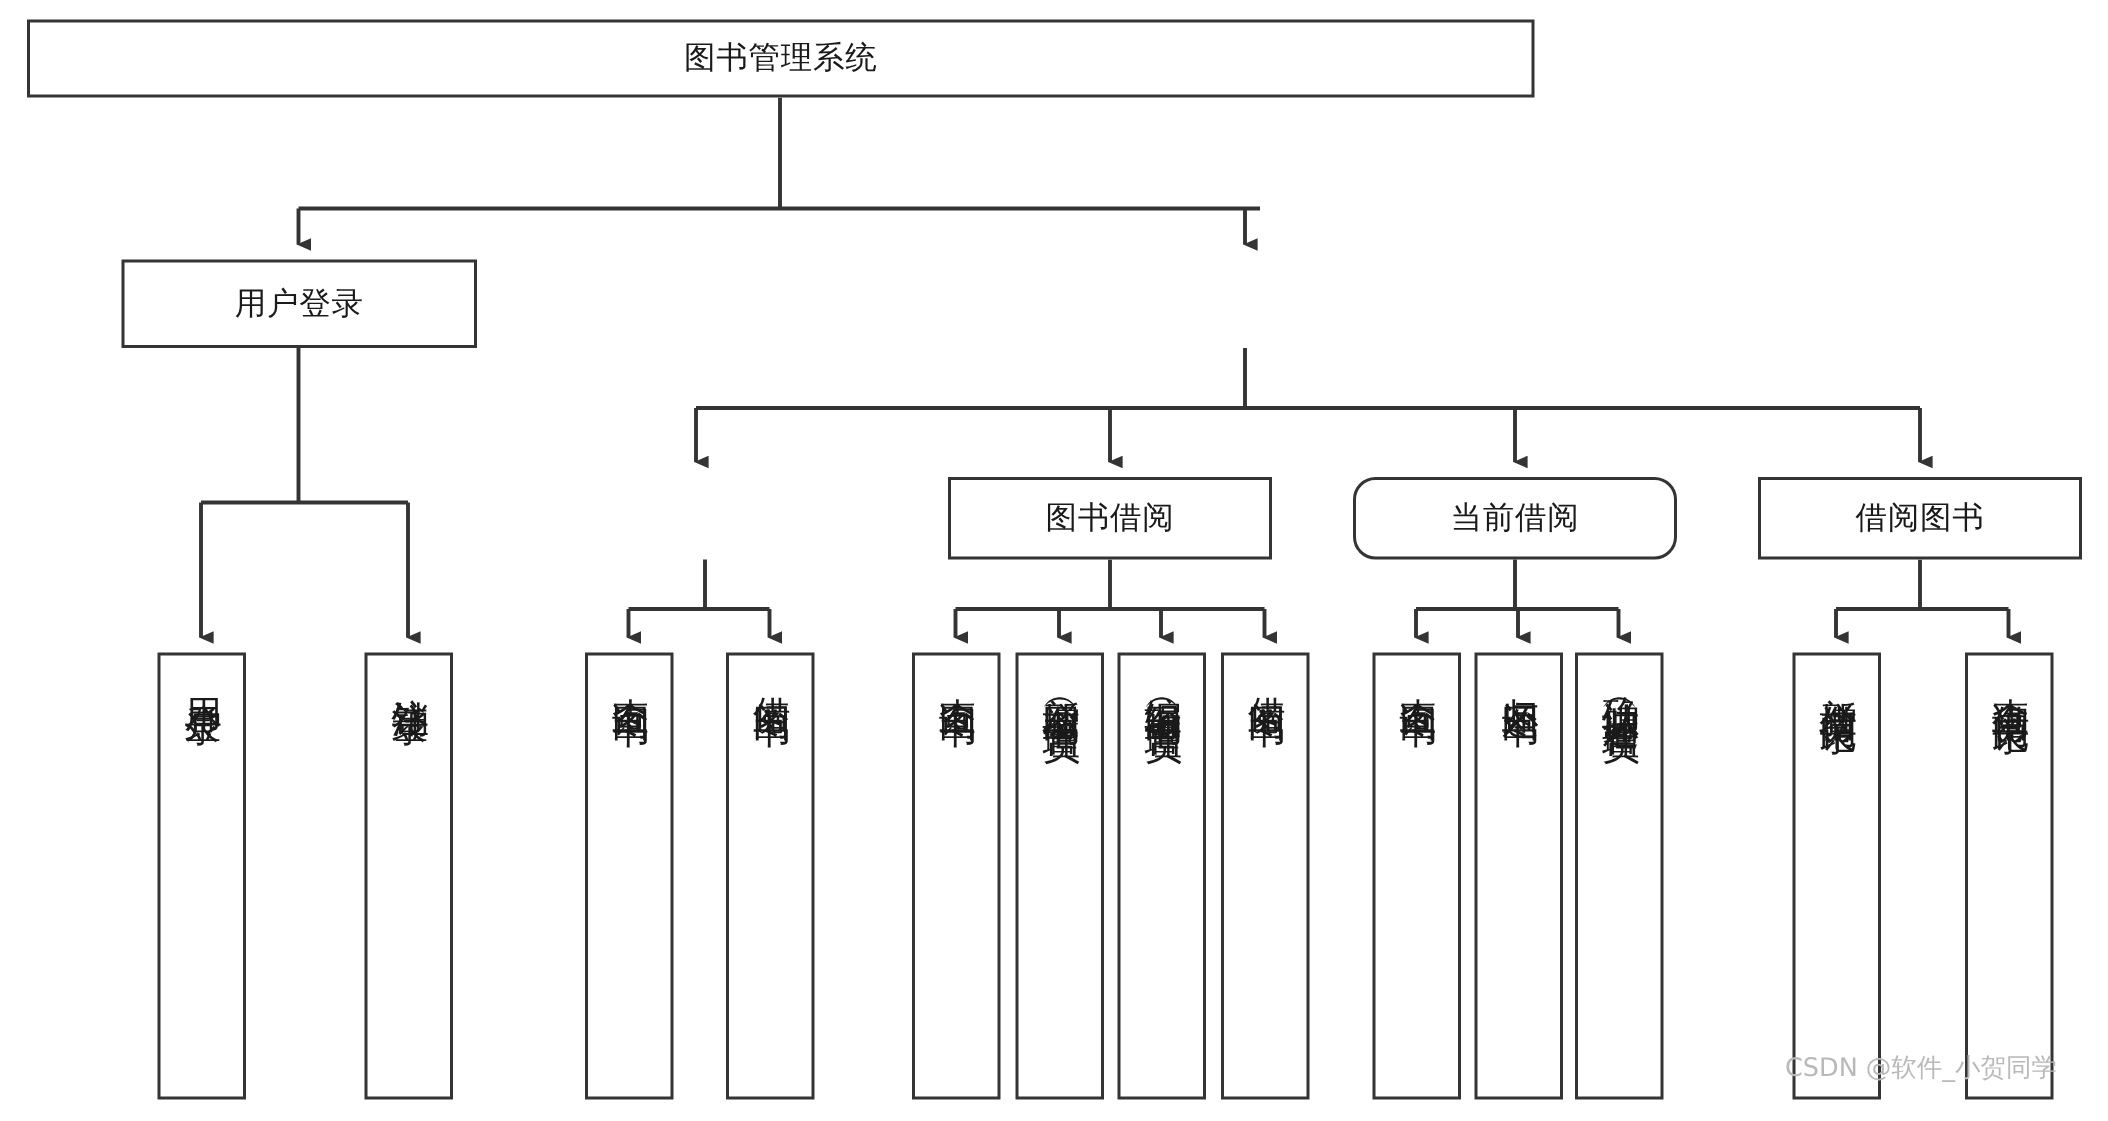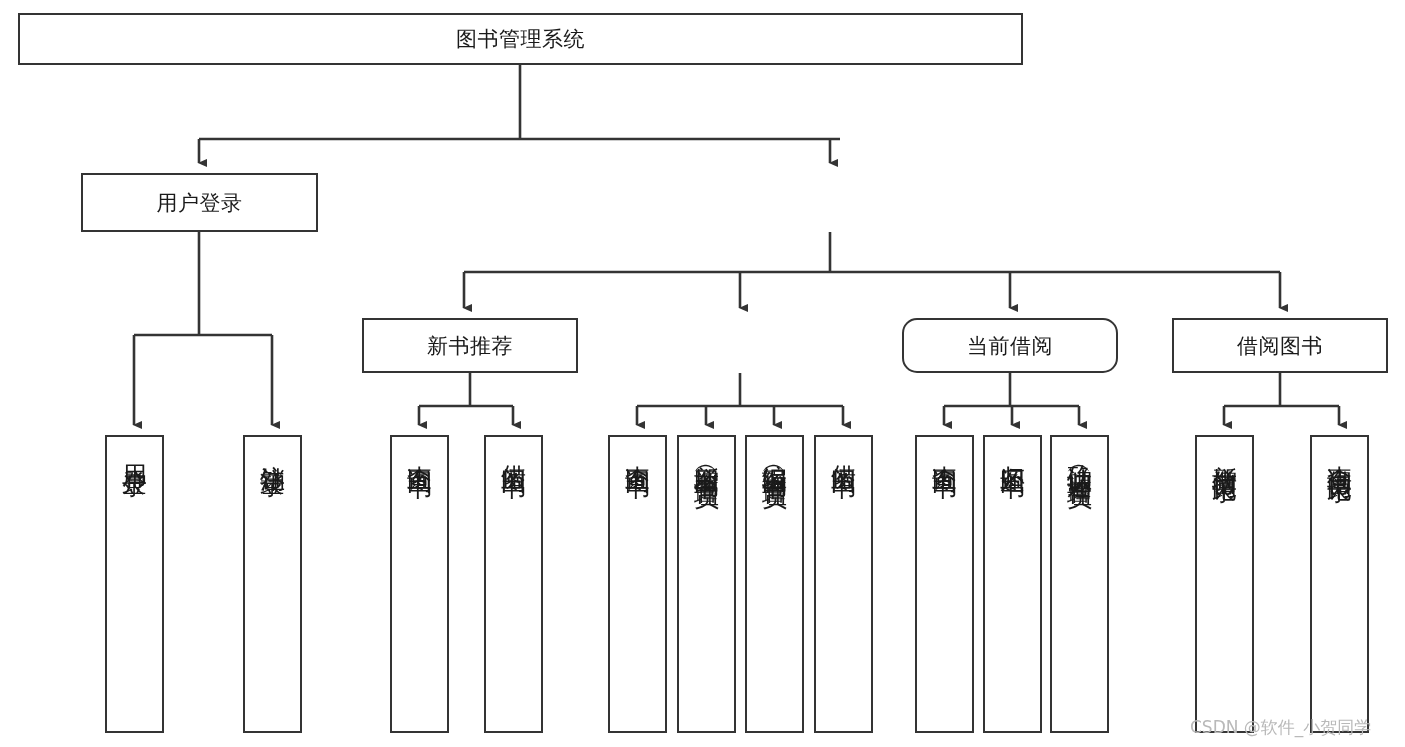--- a/index.html
+++ b/index.html
@@ -53,21 +53,21 @@
   .node.vert .node-label {
     writing-mode: vertical-rl;
     text-orientation: upright;
     font-size: 25px;
     letter-spacing: 3px;
     line-height: 1;
   }
   #watermark {
     position: absolute;
     left: 1190px;
-    top: 716px;
+    top: 700px;
     font-size: 17px;
     color: #b9b9b9;
     white-space: nowrap;
     z-index: 5;
     font-family: "DejaVu Sans", sans-serif;
   }
 </style>
 </head>
 <body>
 
@@ -124,22 +124,22 @@
   </svg>
 
   <div class="node horiz" style="left: 18px; top: 13px; width: 1005px; height: 52px;">
     <span class="node-label">图书管理系统</span>
   </div>
 
   <div class="node horiz" style="left: 81px; top: 173px; width: 237px; height: 59px;">
     <span class="node-label">用户登录</span>
   </div>
 
-  <div class="node horiz" style="left: 362px; top: 318px; width: 216px; height: 55px;">
-    <span class="node-label">新书推荐</span>
+  <div class="node horiz" style="left: 632px; top: 318px; width: 216px; height: 55px;">
+    <span class="node-label">图书借阅</span>
   </div>
   <div class="node horiz" style="left: 902px; top: 318px; width: 216px; height: 55px; border-radius: 15px;">
     <span class="node-label">当前借阅</span>
   </div>
   <div class="node horiz" style="left: 1172px; top: 318px; width: 216px; height: 55px;">
     <span class="node-label">借阅图书</span>
   </div>
 
   <div class="node vert" style="left: 105px; top: 435px; width: 59px; height: 298px;">
     <span class="node-label">用户登录</span>

